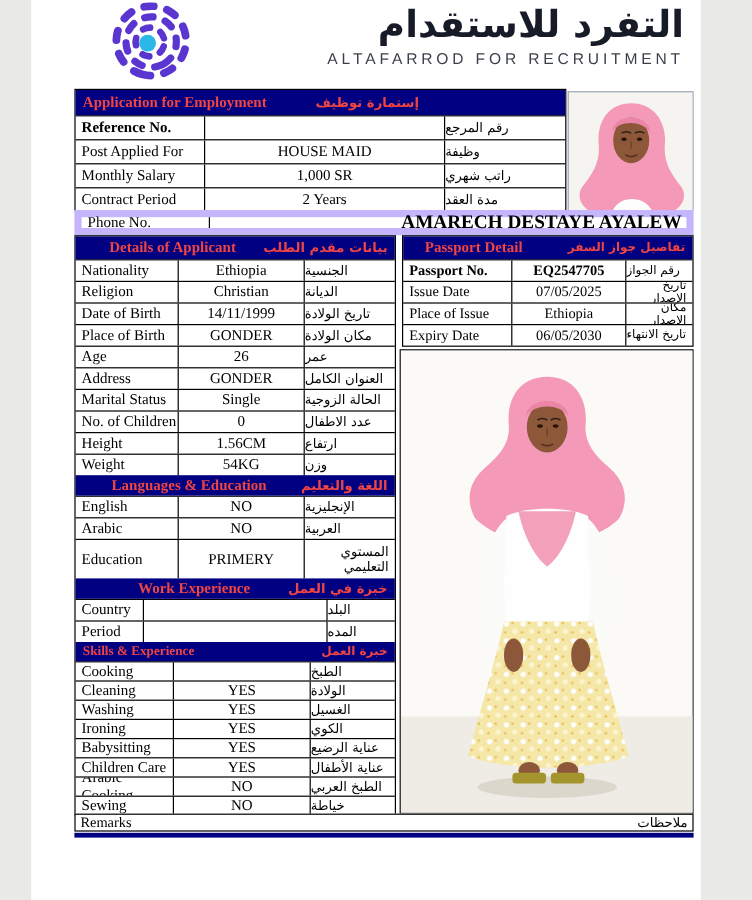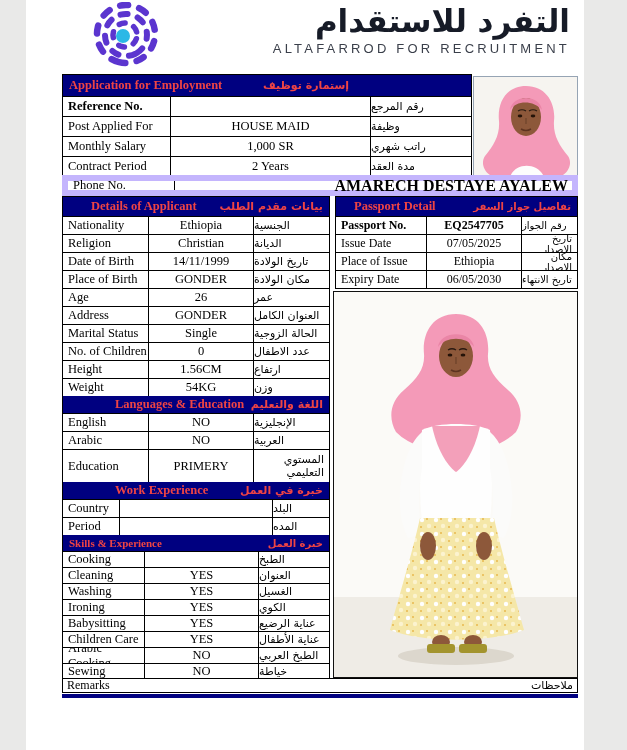--- a/index.html
+++ b/index.html
@@ -194,21 +194,21 @@
       <div class="c c2">1.56CM</div>
       <div class="c c3">ارتفاع</div>
     </div>
     <div class="row h18">
       <div class="c c1">Weight</div>
       <div class="c c2">54KG</div>
       <div class="c c3">وزن</div>
     </div>
 
     <div class="hdr h17">
-      <span class="en" style="margin-left:46px">Languages &amp; Education</span>
+      <span class="en" style="margin-left:24px">Languages &amp; Education</span>
       <span class="ar">اللغة والتعليم</span>
     </div>
     <div class="row h18">
       <div class="c c1">English</div>
       <div class="c c2">NO</div>
       <div class="c c3">الإنجليزية</div>
     </div>
     <div class="row h18">
       <div class="c c1">Arabic</div>
       <div class="c c2">NO</div>
@@ -240,21 +240,21 @@
       <span class="ar" style="font-size:10px">خبرة العمل</span>
     </div>
     <div class="row h16 srow">
       <div class="c c1">Cooking</div>
       <div class="c c2"></div>
       <div class="c c3">الطبخ</div>
     </div>
     <div class="row h16 srow">
       <div class="c c1">Cleaning</div>
       <div class="c c2">YES</div>
-      <div class="c c3">العنوان</div>
+      <div class="c c3">الولادة</div>
     </div>
     <div class="row h16 srow">
       <div class="c c1">Washing</div>
       <div class="c c2">YES</div>
       <div class="c c3">الغسيل</div>
     </div>
     <div class="row h16 srow">
       <div class="c c1">Ironing</div>
       <div class="c c2">YES</div>
       <div class="c c3">الكوي</div>

